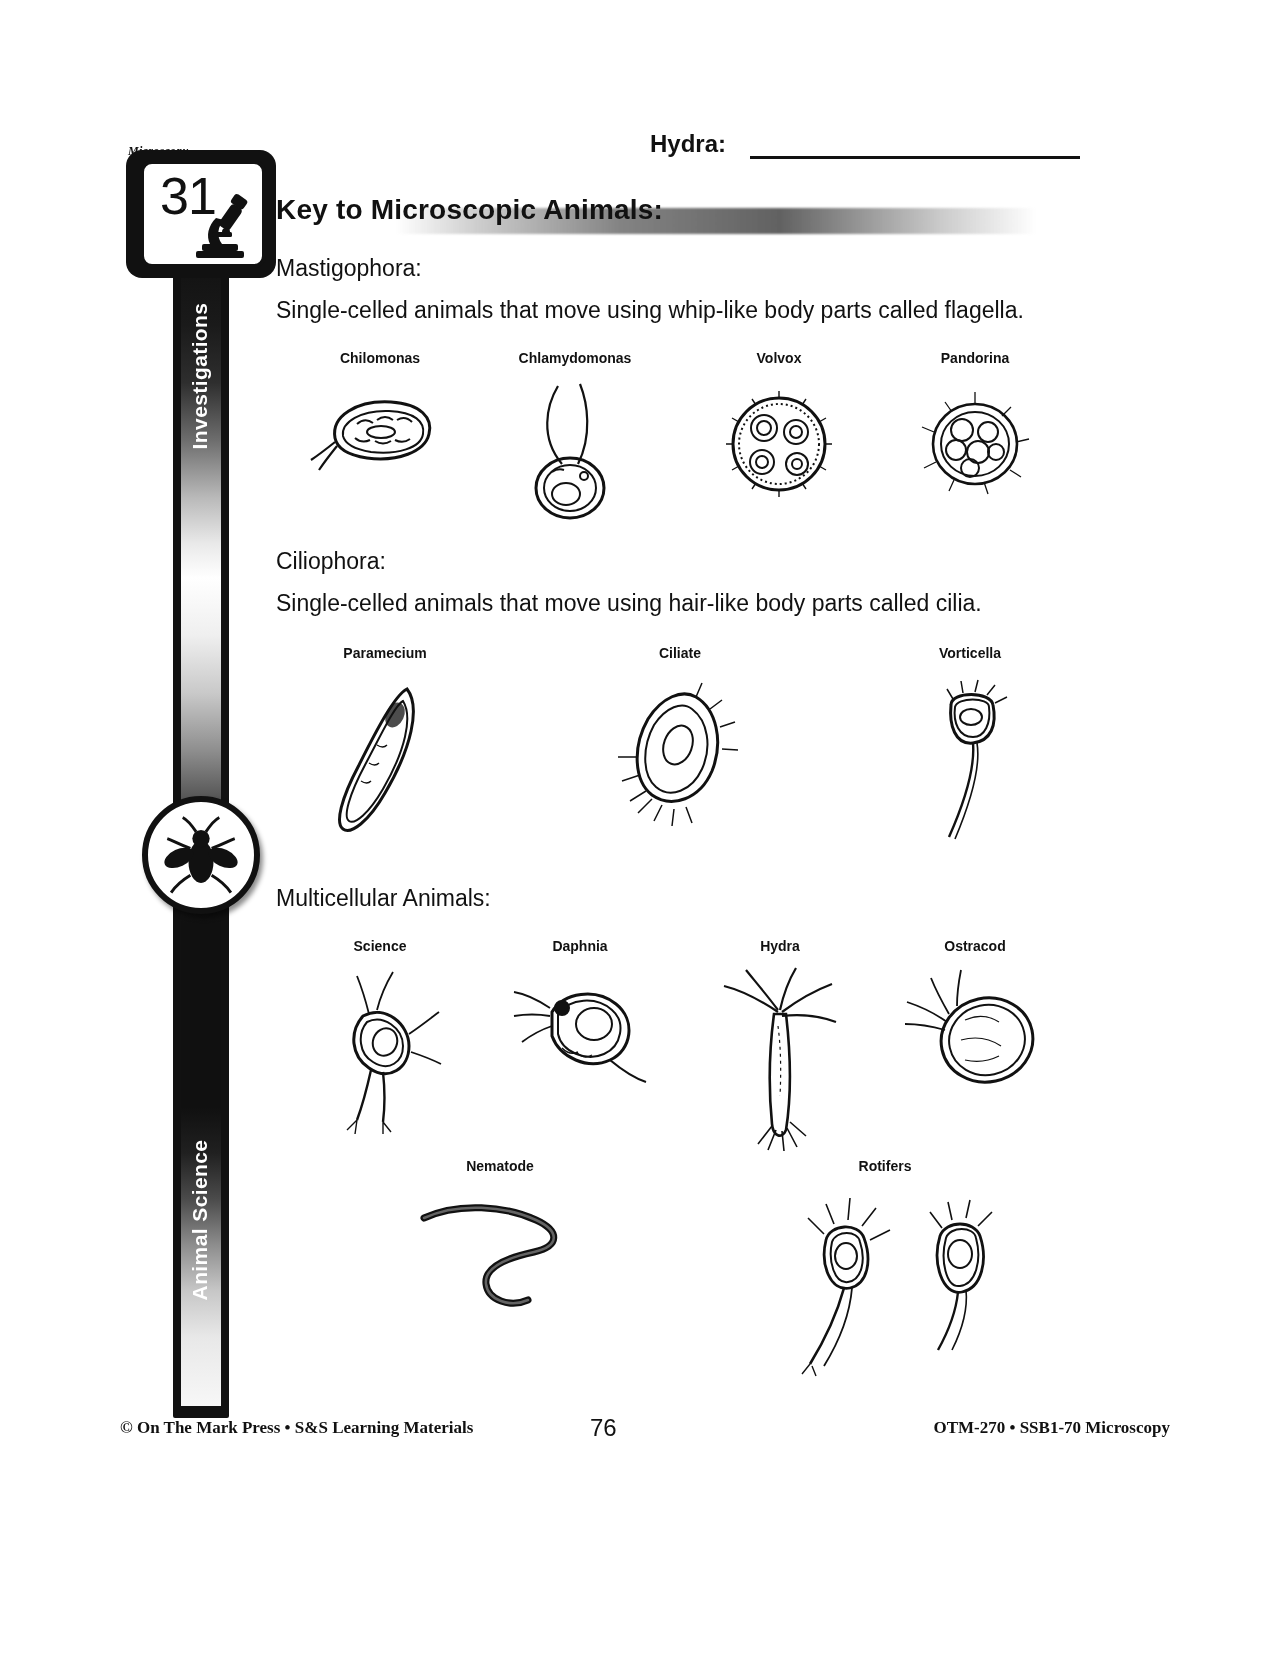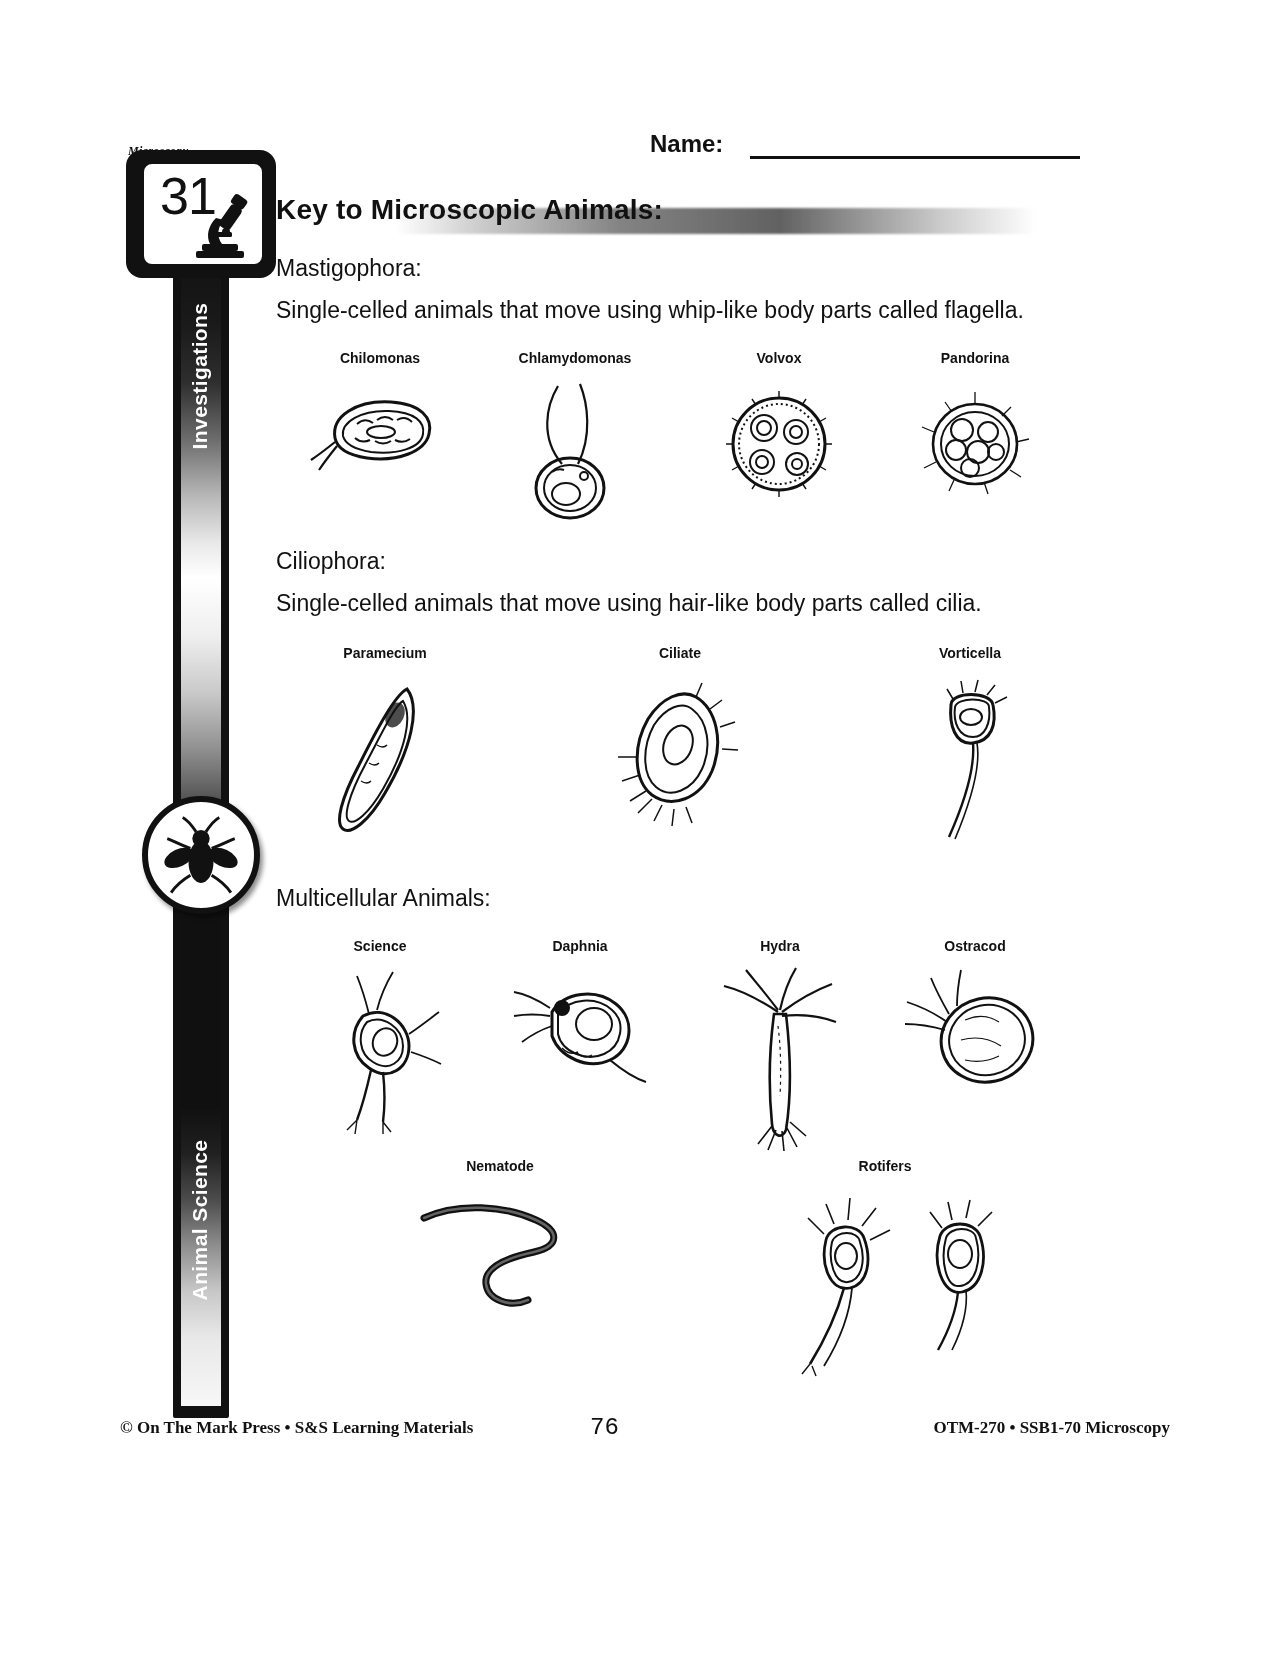--- a/index.html
+++ b/index.html
@@ -236,21 +236,21 @@
     left: 120px;
     top: 1418px;
     width: 1050px;
     height: 30px;
     font-family: "Liberation Serif", serif;
     font-weight: bold;
     font-size: 17px;
     color: #111111;
   }
   #footer-left { position: absolute; left: 0; top: 0; white-space: nowrap; }
-  #footer-page { position: absolute; left: 470px; top: -4px; font-family: Liberation Mono, monospace; font-weight: normal; font-size: 24px; }
+  #footer-page { position: absolute; left: 470px; top: -4px; font-family: Liberation Sans, sans-serif; font-weight: normal; font-size: 24px; }
   #footer-right { position: absolute; right: 0; top: 0; white-space: nowrap; }
 </style>
 </head>
 <body>
 
 <div id="side-tab">
 
   <div class="tab-stem"></div>
   <div class="tab-stem-inner"></div>
 
@@ -290,21 +290,21 @@
         <path d="M44 48 C 32 44, 26 40, 20 38" stroke="#111111" stroke-width="3" fill="none"></path>
         <path d="M66 48 C 78 44, 84 40, 90 38" stroke="#111111" stroke-width="3" fill="none"></path>
         <path d="M44 76 C 34 82, 28 88, 24 94" stroke="#111111" stroke-width="3" fill="none"></path>
         <path d="M66 76 C 76 82, 82 88, 86 94" stroke="#111111" stroke-width="3" fill="none"></path>
       </g>
     </svg>
   </div>
 </div>
 
 <div id="name-row">
-  <span id="name-label">Name:</span>
+  <span id="name-label">Hydra:</span>
   <div id="name-blank"></div>
 </div>
 
 <div id="title-block">
   <div id="title-bar"></div>
   <span id="page-title">Key to Microscopic Animals:</span>
 </div>
 
 <span class="section-heading" style="left:276px; top:255px;">Mastigophora:</span>
 <span class="section-desc" style="left:276px; top:297px;">Single-celled animals that move using whip-like body parts called flagella.</span>

